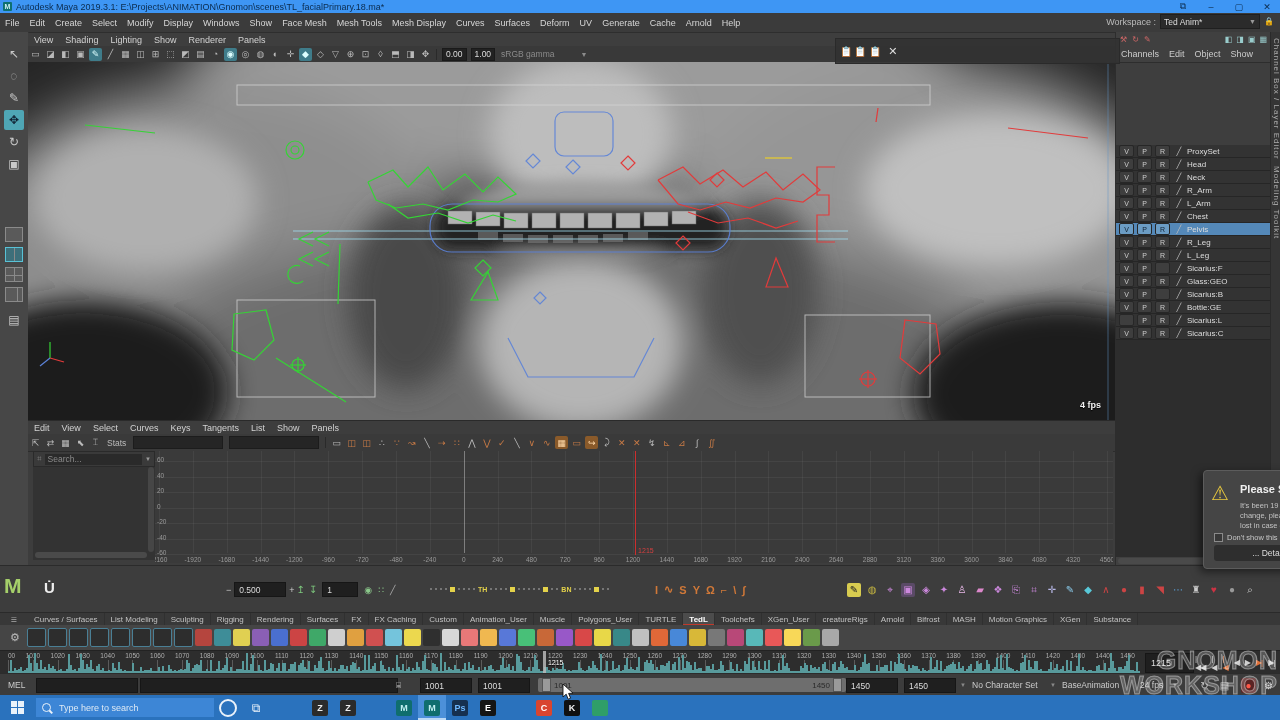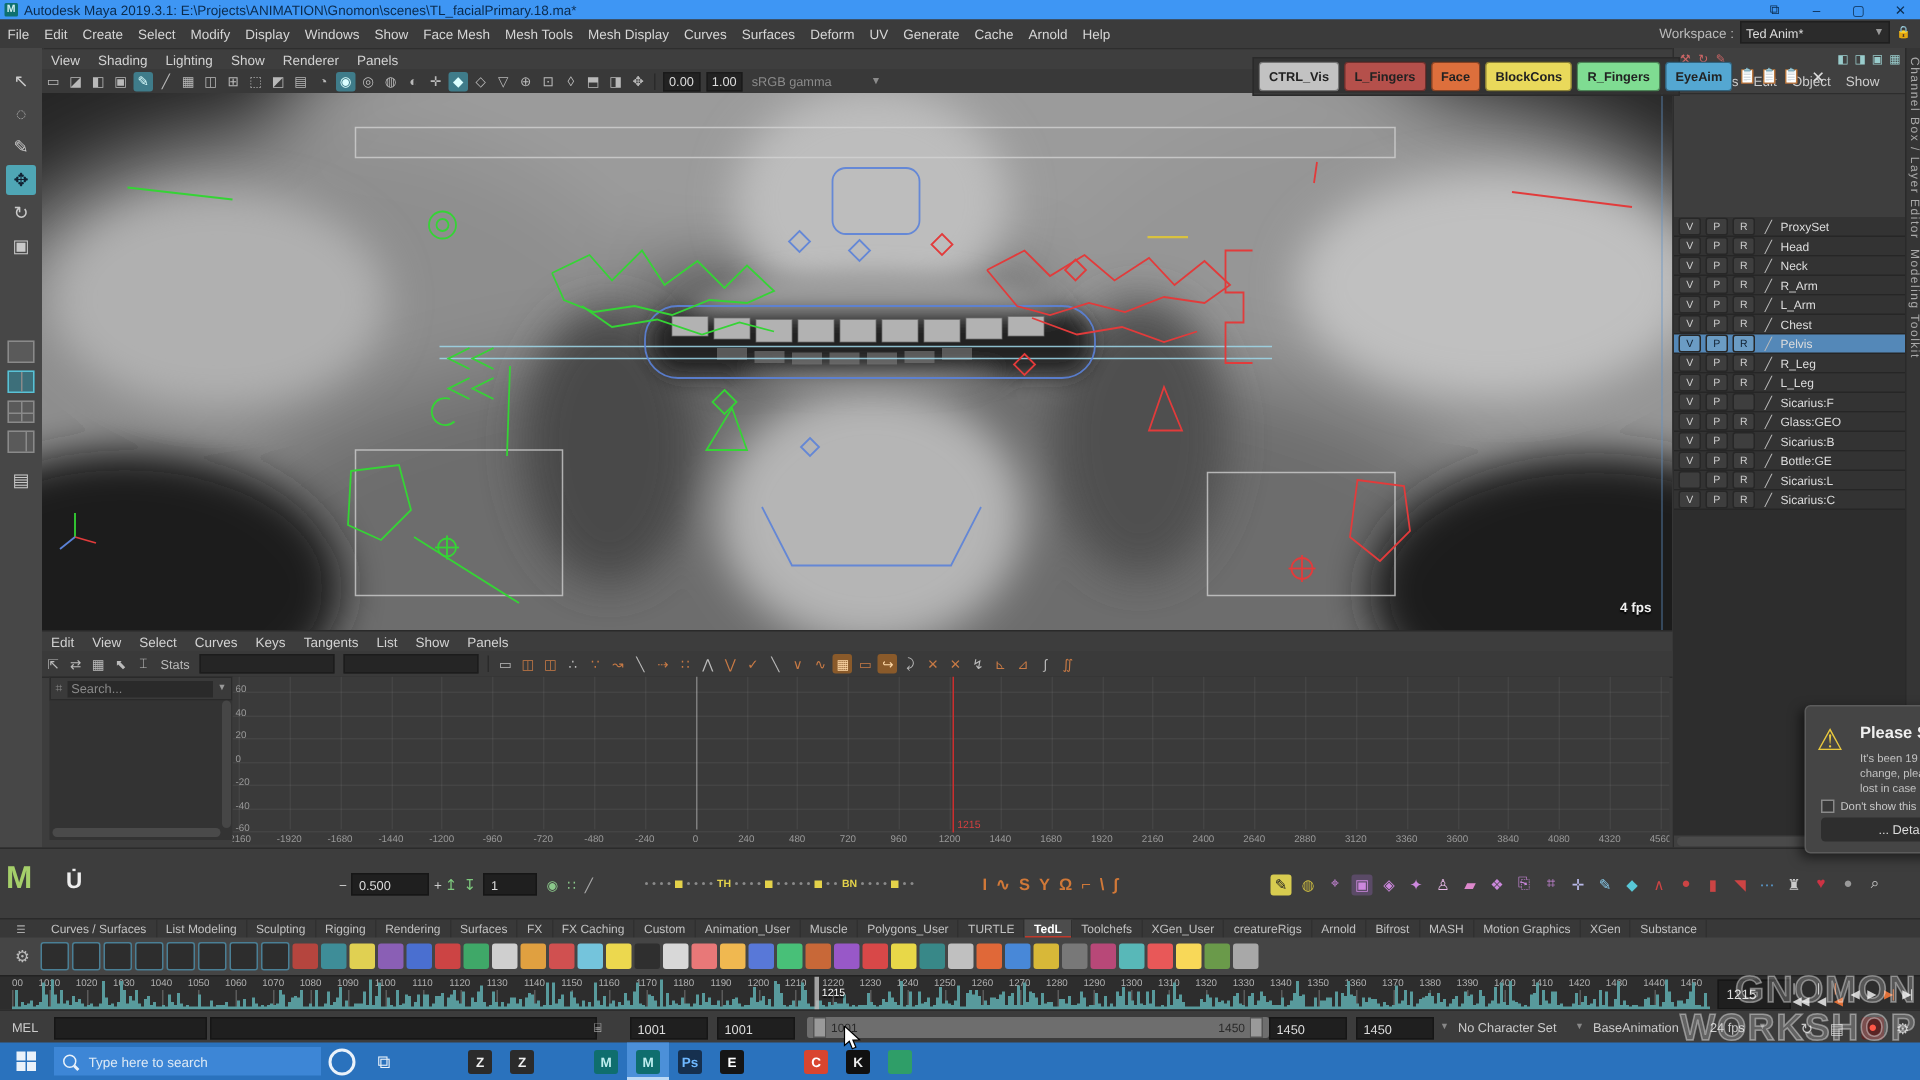--- a/index.html
+++ b/index.html
@@ -459,29 +459,20 @@
         <line x1="22" y1="296" x2="22" y2="280" stroke="#35d435"></line>
         <line x1="22" y1="296" x2="36" y2="300" stroke="#e23b3b"></line>
         <line x1="22" y1="296" x2="12" y2="304" stroke="#5b82d8"></line>
       </g>
       <line x1="1080" y1="0" x2="1080" y2="358" stroke="#5f93c8" stroke-opacity="0.5"></line>
     </svg>
     <div id="vp-fps">4 fps</div>
   </div>
 
   <div id="picker">
-    <div class="flexrow" style="gap:3px">
-
-    <div class="pick-btn" style="background-color: rgb(194, 194, 194);">CTRL_Vis</div>
-        <div class="pick-btn" style="background-color: rgb(181, 80, 75);">L_Fingers</div>
-        <div class="pick-btn" style="background-color: rgb(221, 111, 60);">Face</div>
-        <div class="pick-btn" style="background-color: rgb(233, 217, 91);">BlockCons</div>
-        <div class="pick-btn" style="background-color: rgb(127, 220, 146);">R_Fingers</div>
-        <div class="pick-btn" style="background-color: rgb(84, 167, 210);">EyeAim</div>
-      </div>
     <div class="flexrow">
 
     <span class="pick-ico">📋</span>
         <span class="pick-ico">📋</span>
         <span class="pick-ico">📋</span>
       </div>
     <span class="pick-x">✕</span>
   </div>
 
   <div id="rightpanel">

